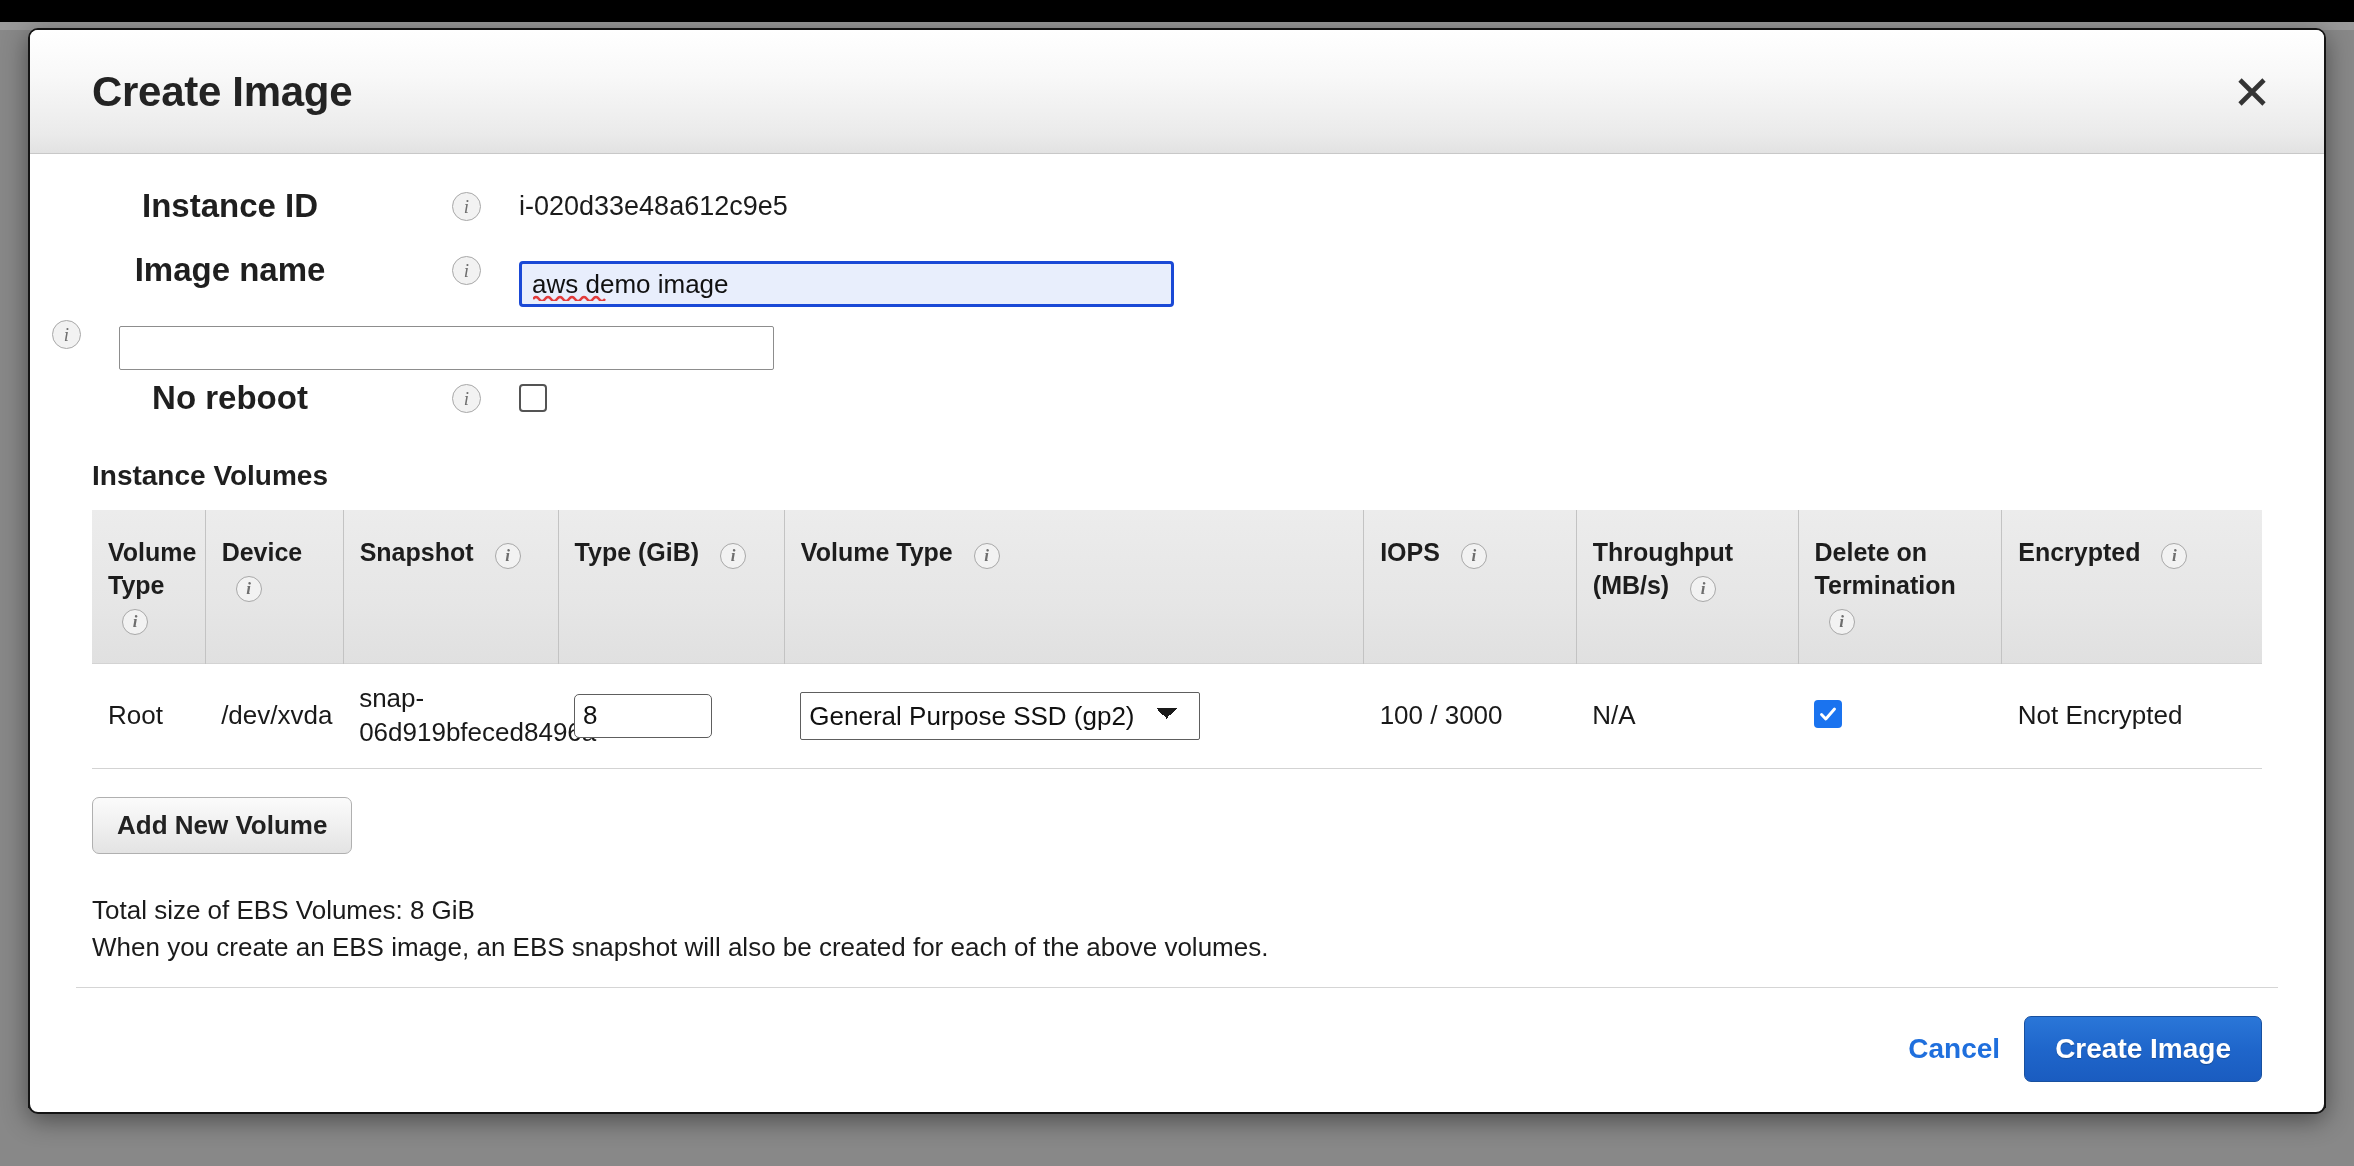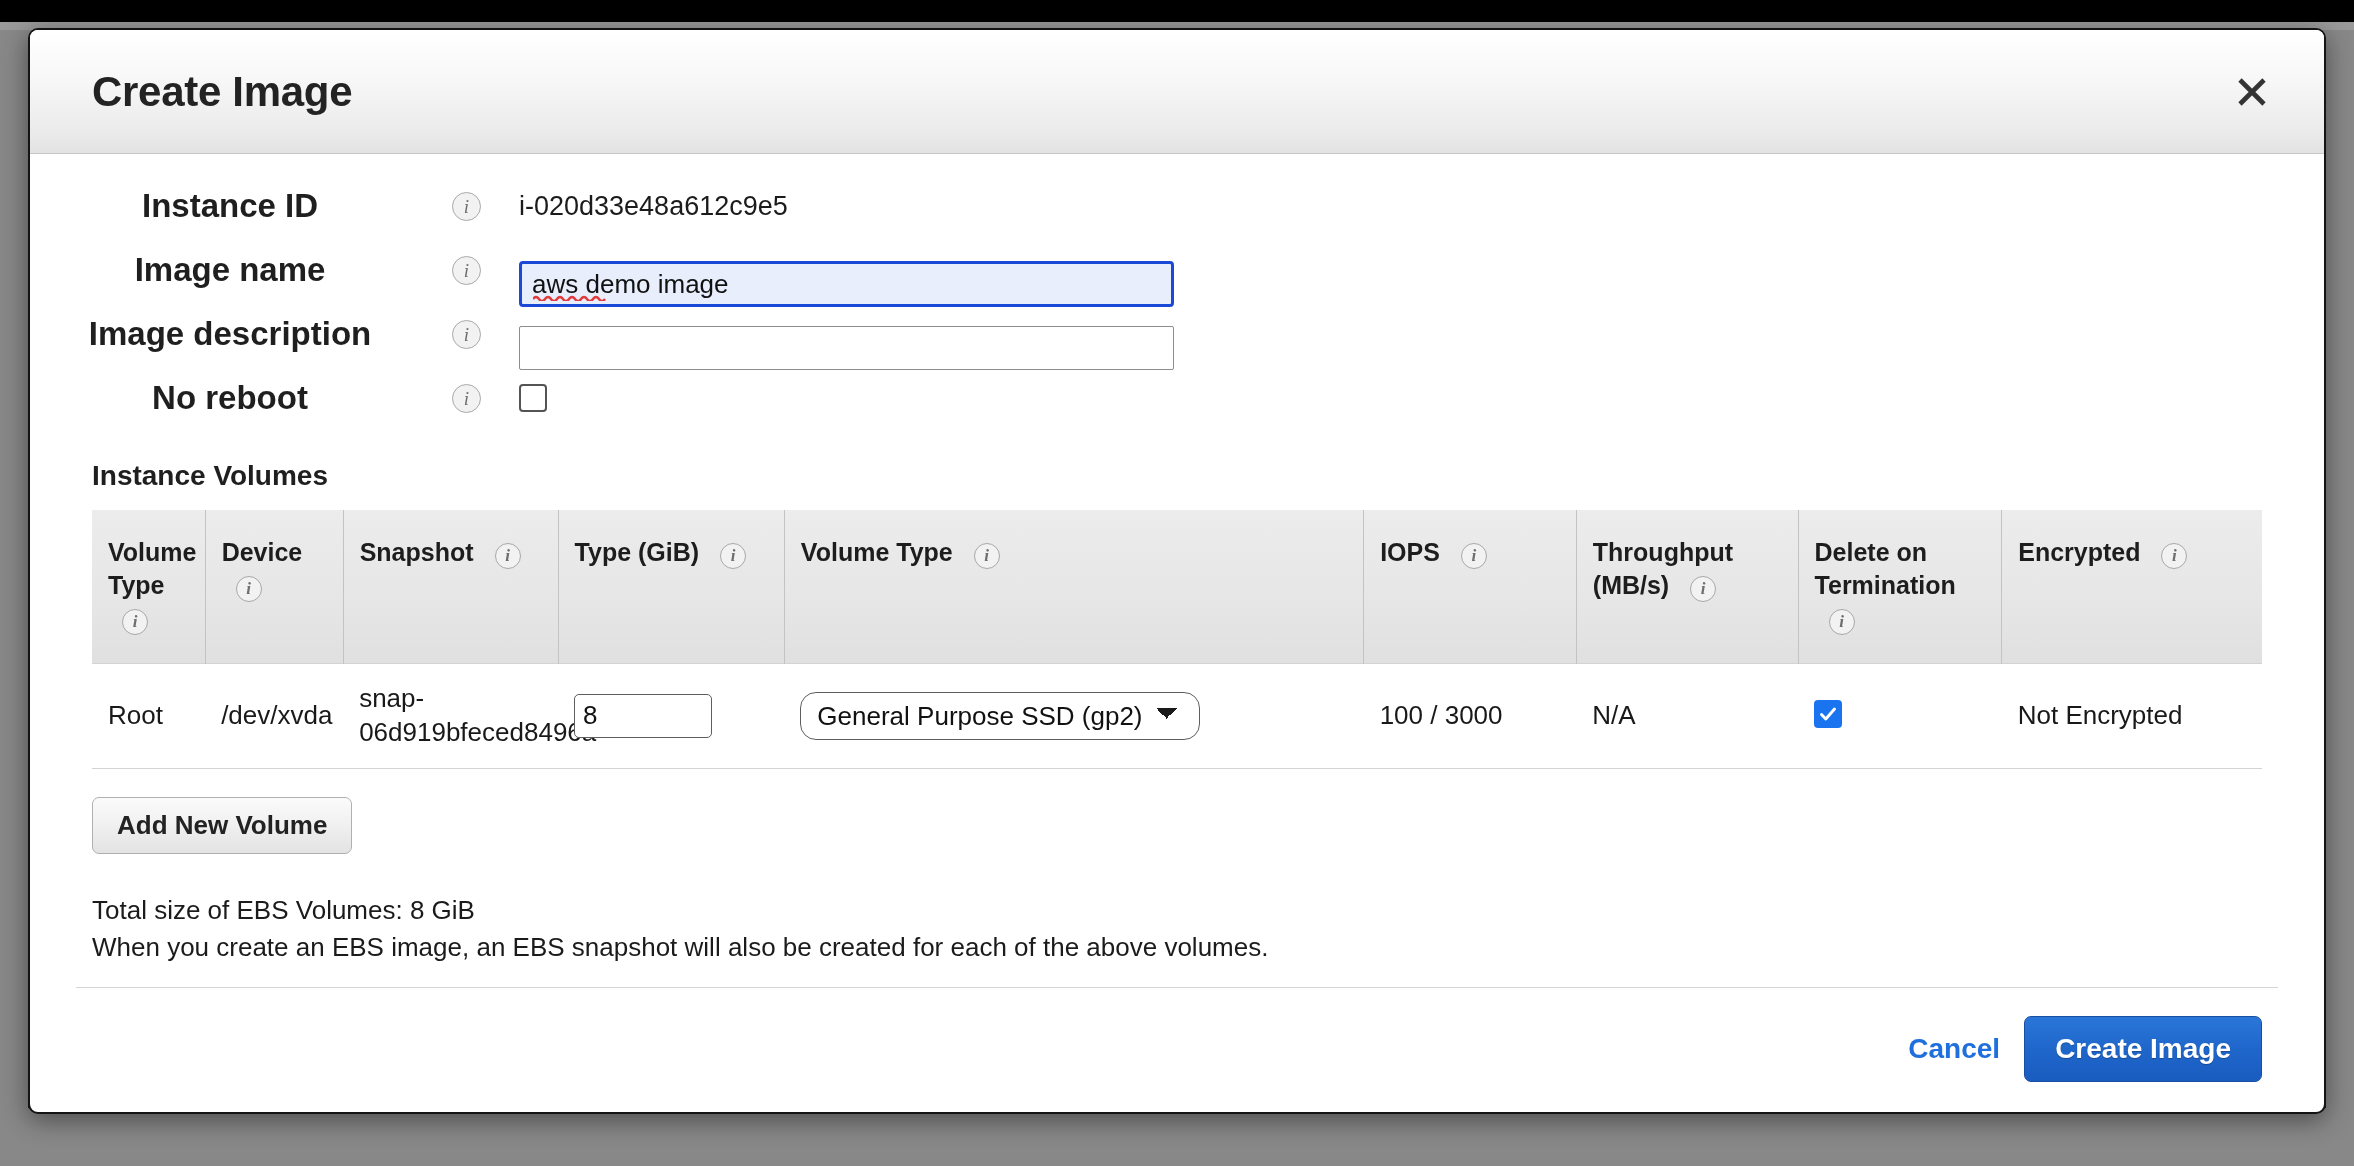--- a/index.html
+++ b/index.html
@@ -235,23 +235,23 @@
     border-radius: 5px;
     background: #fff;
     color: #111;
     outline: none;
     font-family: "Liberation Sans", sans-serif;
   }
   .vol-select {
     width: 400px;
     height: 48px;
     font-size: 26px;
-    padding: 2px 16px;
+    padding: 2px 8px;
     border: 1px solid #5e5e5e;
-    border-radius: 16px;
+    border-radius: 2px;
     background: #fff;
     color: #111;
     font-family: "Liberation Sans", sans-serif;
     appearance: none;
     -webkit-appearance: none;
     background-image:
       linear-gradient(45deg, transparent 50%, #1a1a1a 50%),
       linear-gradient(135deg, #1a1a1a 50%, transparent 50%);
     background-position:
       calc(100% - 32px) calc(50% - 2px),
@@ -366,21 +366,20 @@
             <span class="spell-wrap">
               <input class="text-input focused" type="text" value="aws demo image" style="">
               <svg class="spell-underline" viewBox="0 0 74 6" preserveAspectRatio="none">
                 <path d="M0 4 Q3 0 6 4 T12 4 T18 4 T24 4 T30 4 T36 4 T42 4 T48 4 T54 4 T60 4 T66 4 T72 4" stroke="#e23b3b" stroke-width="2.4" fill="none"></path>
               </svg>
             </span>
           </div>
         </div>
 
         <div class="form-row">
-          <div class="form-label">Image description</div>
           <span class="info-i">i</span>
           <div class="field-col">
             <input class="text-input" type="text" value="" style="">
           </div>
         </div>
 
         <div class="form-row">
           <div class="form-label">No reboot</div>
           <span class="info-i">i</span>
           <div class="field-col">

